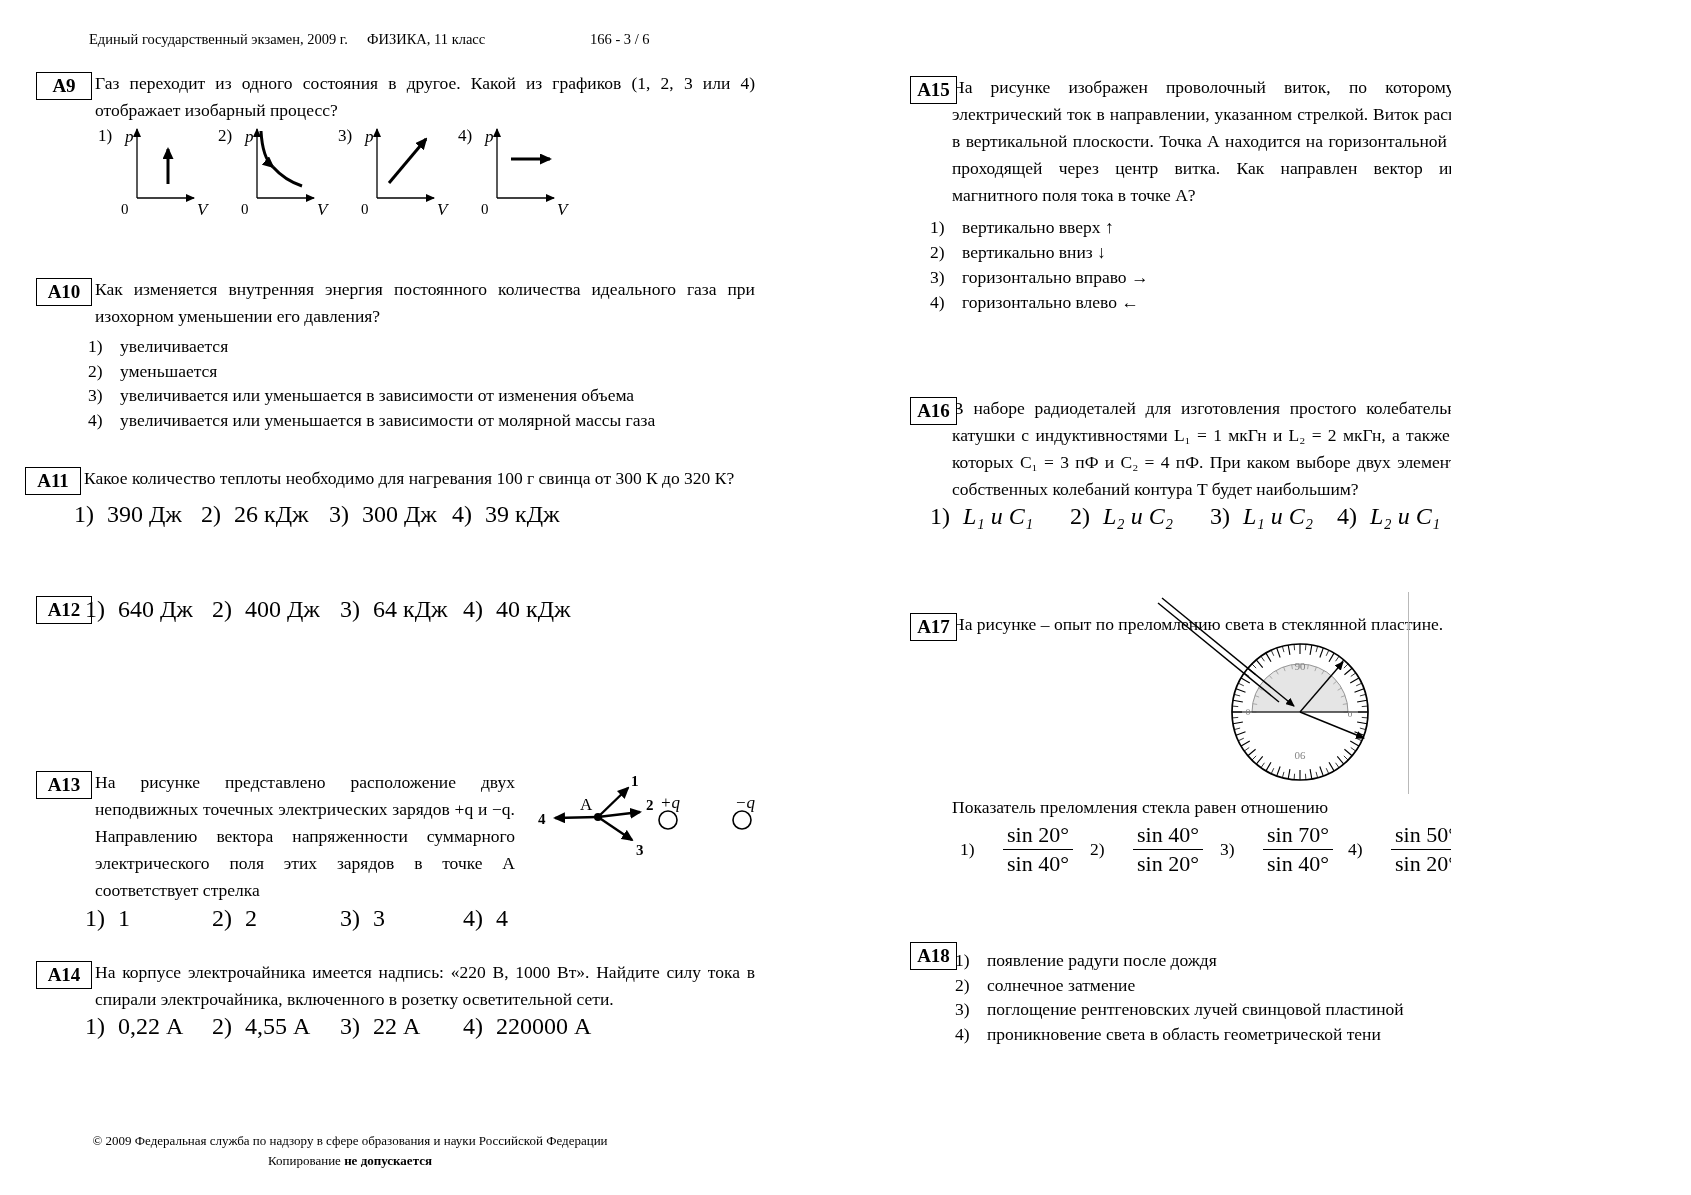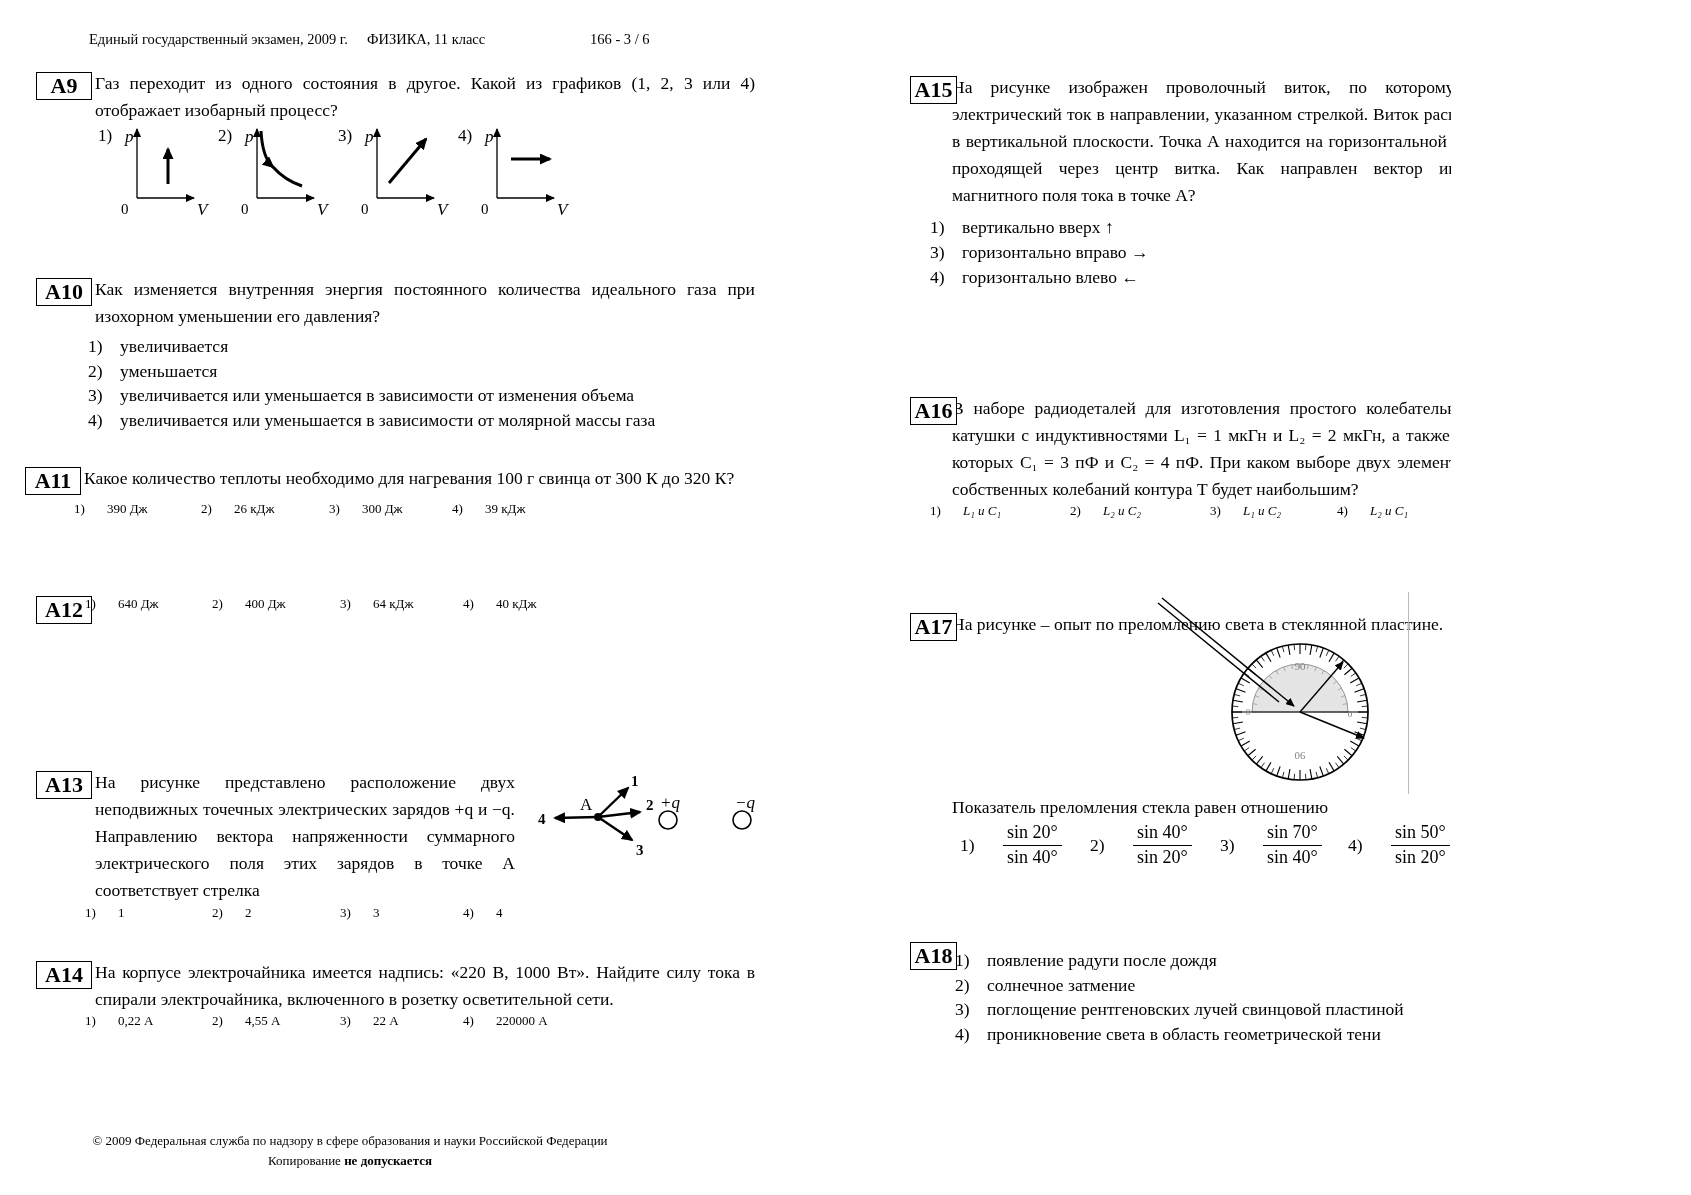--- a/index.html
+++ b/index.html
@@ -1,39 +1,39 @@
 <!DOCTYPE html>
 <html lang="ru"><head>
 <meta charset="utf-8">
 <style>
   html,body{margin:0;padding:0;background:#fff;}
   .page{position:relative;width:1451px;height:1195px;background:#fff;overflow:hidden;
         font-family:"Liberation Serif","DejaVu Serif",serif;color:#000;}
   .hdr span{position:absolute;top:31px;font-size:14.5px;white-space:nowrap;}
   .q{position:absolute;}
   .qnum{position:absolute;left:0;top:2px;width:56px;height:28px;border:1.6px solid #000;
-        box-sizing:border-box;font-weight:bold;font-size:22px;text-align:center;line-height:25px;background:#fff;}
+        box-sizing:border-box;font-weight:bold;font-size:19px;text-align:center;line-height:25px;background:#fff;}
   .q.r .qnum{width:47px;}
   .qbody{margin-left:59px;width:660px;}
   .q.r .qbody{margin-left:42px;width:706px;}
   .qtext{margin:0;font-size:17.5px;line-height:27px;text-align:justify;}
   .qtext.narrow{width:420px;}
   
-  .hopts{position:relative;left:-59px;height:27px;margin-top:9px;font-size:13px;}
+  .hopts{position:relative;left:-59px;height:27px;margin-top:9px;font-size:24px;}
   .q.r .hopts{left:-42px;}
   .hopts .opt{position:absolute;top:0;white-space:nowrap;}
   .on{display:inline-block;min-width:24px;margin-right:9px;}
   
   .vopts{margin-top:4px;font-size:17.5px;}
   .vopts .row{line-height:24.5px;}
   .vopts .on{min-width:30px;margin-right:2px;}
   
   .fopts{position:absolute;height:60px;font-size:17.5px;}
   .fopts .fo{position:absolute;top:0;display:flex;align-items:center;gap:10px;}
-  .frac{display:inline-block;text-align:center;font-size:18px;line-height:1.2;}
+  .frac{display:inline-block;text-align:center;font-size:22px;line-height:1.2;}
   .frac .ft{display:block;border-bottom:1.4px solid #000;padding:0 4px 1px;}
   .frac .fb{display:block;padding:1px 4px 0;}
   .caption{position:absolute;font-size:17.5px;white-space:nowrap;}
   
   .fig{position:absolute;}
   .graphrow{position:relative;height:100px;margin-top:-4px;}
   .graphrow svg{position:absolute;top:0;}
   svg text{font-family:"Liberation Serif","DejaVu Serif",serif;}
   .gl{font-size:17px;}
   .it{font-size:17px;font-style:italic;}
@@ -195,20 +195,21 @@
       </div>
     </div>
   </section>
 
   <section class="q r" style="left:910px;top:74px;width:780px">
     <div class="qnum">A15</div>
     <div class="qbody">
       <p class="qtext" style="width:560px">На рисунке изображен проволочный виток, по которому течет электрический ток в направлении, указанном стрелкой. Виток расположен в вертикальной плоскости. Точка А находится на горизонтальной прямой, проходящей через центр витка. Как направлен вектор индукции магнитного поля тока в точке А?</p>
       <div class="vopts" style="margin-left:-22px;margin-top:6px">
         <div class="row" style="line-height:25px"><span class="on">1)</span><span>вертикально вверх ↑</span></div>
+        <div class="row" style="line-height:25px"><span class="on">2)</span><span>вертикально вниз ↓</span></div>
         <div class="row" style="line-height:25px"><span class="on">3)</span><span>горизонтально вправо →</span></div>
         <div class="row" style="line-height:25px"><span class="on">4)</span><span>горизонтально влево ←</span></div>
       </div>
     </div>
 
     <svg class="fig" style="left:605px;top:11px" width="150" height="140" viewBox="0 0 150 140">
       <polygon points="31,8 87,32 88,123 31,99" fill="none" stroke="#000" stroke-width="1.2"></polygon>
       <ellipse cx="58" cy="63" rx="14" ry="31" fill="none" stroke="#000" stroke-width="1.9"></ellipse>
       <line x1="72" y1="54" x2="71.3" y2="70" stroke="#000" stroke-width="1.6" marker-end="url(#mT)"></line>
       <line x1="6" y1="61" x2="143" y2="61" stroke="#000" stroke-width="1.3" stroke-dasharray="9 4 2 4"></line>

